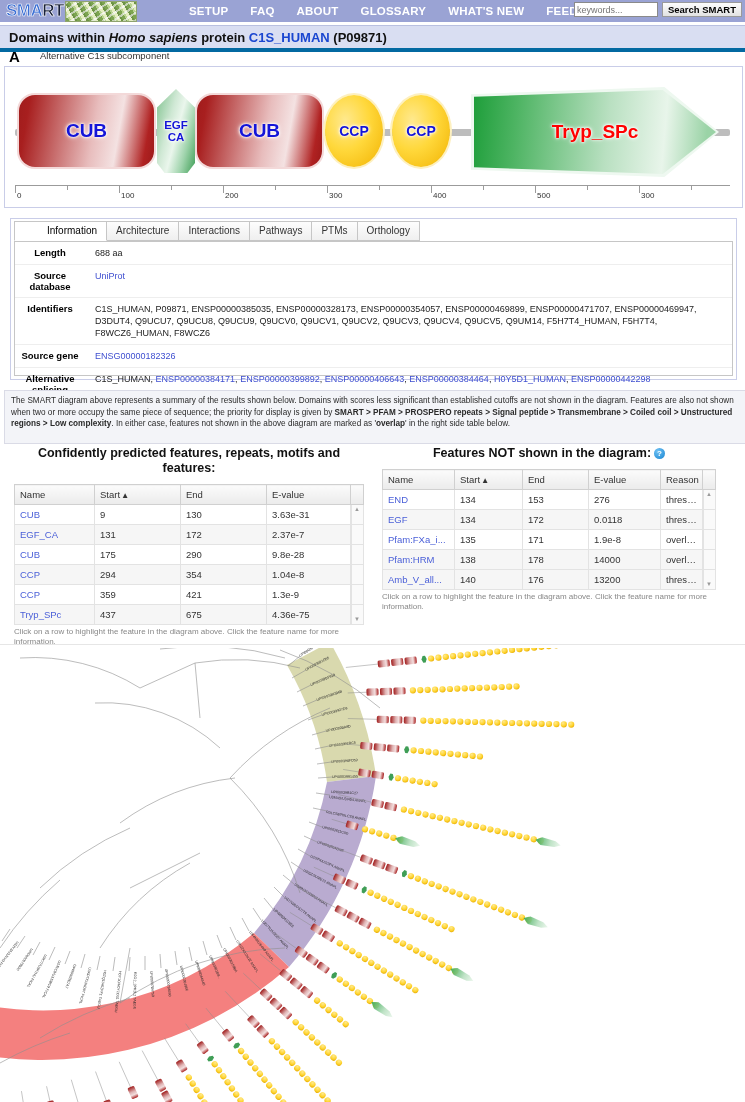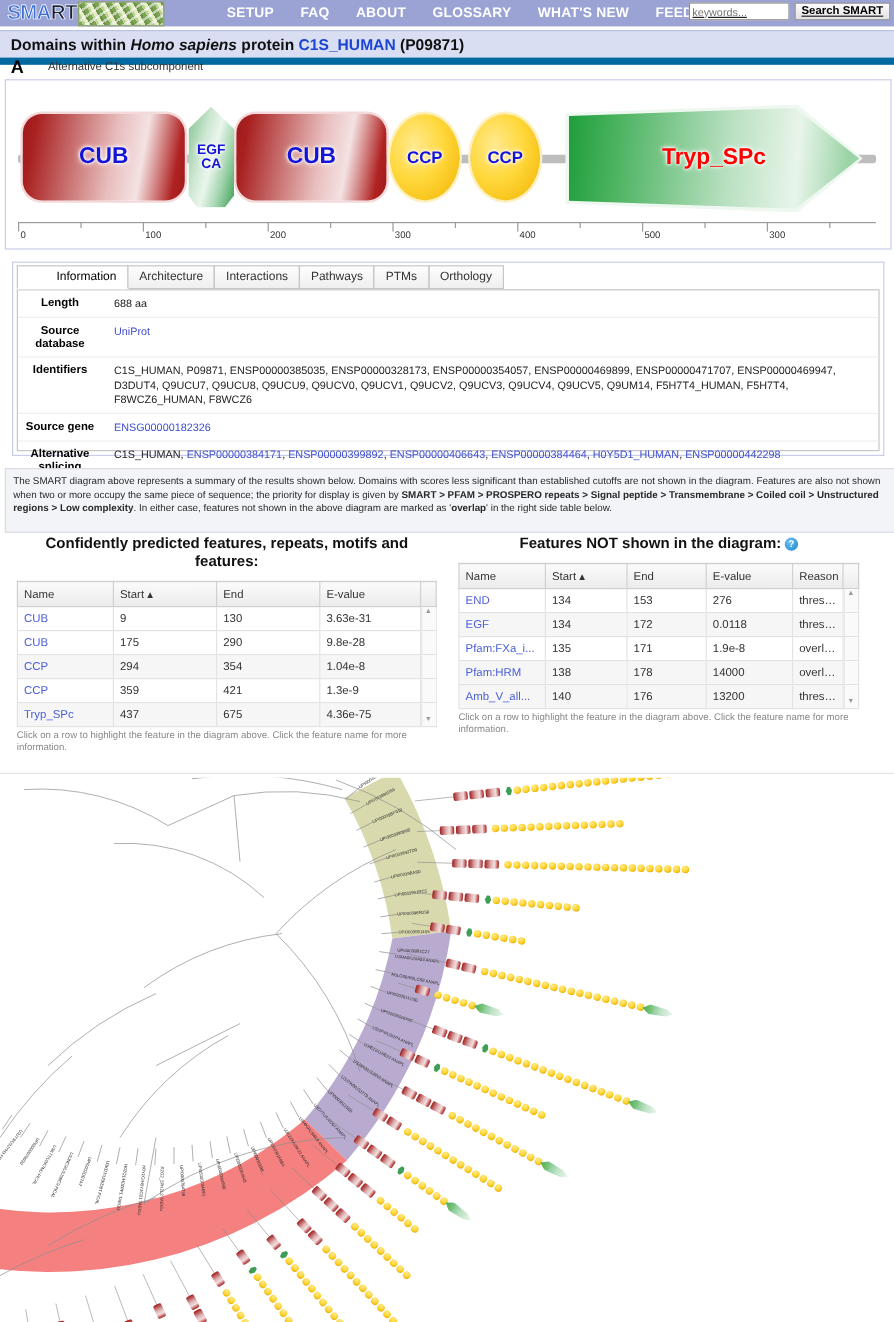--- a/index.html
+++ b/index.html
@@ -36,35 +36,35 @@
     background-blend-mode:overlay;
     border:1px solid #8fa36f;
   }
   .nav-items{
     position:absolute;left:178px;top:0;height:22px;display:flex;align-items:center;gap:0px;
   }
   .nav-items a{
     color:#ffffff;text-decoration:none;font-weight:bold;font-size:11.5px;
     padding:0 11px;line-height:22px;letter-spacing:0.2px;
   }
-  .search-wrap{position:absolute;right:3px;top:2px;display:flex;align-items:center;gap:4px;text-decoration:underline;}
+  .search-wrap{position:absolute;right:3px;top:2px;display:flex;align-items:center;gap:4px;}
   .search-input{
     width:78px;height:13px;font-size:9px;font-family:"Liberation Sans", sans-serif;
     border:1px solid #8a8a8a;background:#fff;padding:0 2px;color:#777;
   }
   .search-btn{
     height:15px;font-size:9.5px;font-weight:bold;font-family:"Liberation Sans", sans-serif;
     background:linear-gradient(#fdfdfd,#e2e2e2);border:1px solid #9a9a9a;
     padding:0 5px;cursor:pointer;color:#000;
   }
 
   
   .titlebar{
     position:absolute;left:0;top:25px;width:745px;height:22px;
-    background:#d9def2;border-top:1px solid #b9c0e0;border-bottom:6px solid #0369a1;
+    background:#d9def2;border-top:1px solid #b9c0e0;border-bottom:4px solid #0369a1;
     display:flex;align-items:center;
   }
   .titlebar h1{
     margin:0;padding-left:9px;font-size:13px;font-weight:bold;color:#111;
   }
   .titlebar .ital{font-style:italic;}
   .titlebar .acc{color:#1a46d0;}
 
   
   .panel-letter{
@@ -376,20 +376,29 @@
       </thead>
       <tbody id="leftBody">
           <tr>
             <td class="name"><a href="#">CUB</a></td>
             <td>9</td>
             <td>130</td>
             <td>3.63e-31</td>
             <td class="scrollbar-cell">
               <div class="sb-track"></div>
               <div class="sb-arrow" style="top: 2px;">▲</div>
+            </td>
+          </tr>
+          <tr class="alt">
+            <td class="name"><a href="#">EGF_CA</a></td>
+            <td>131</td>
+            <td>172</td>
+            <td>2.37e-7</td>
+            <td class="scrollbar-cell">
+              <div class="sb-track"></div>
             </td>
           </tr>
           <tr>
             <td class="name"><a href="#">CUB</a></td>
             <td>175</td>
             <td>290</td>
             <td>9.8e-28</td>
             <td class="scrollbar-cell">
               <div class="sb-track"></div>
             </td>

